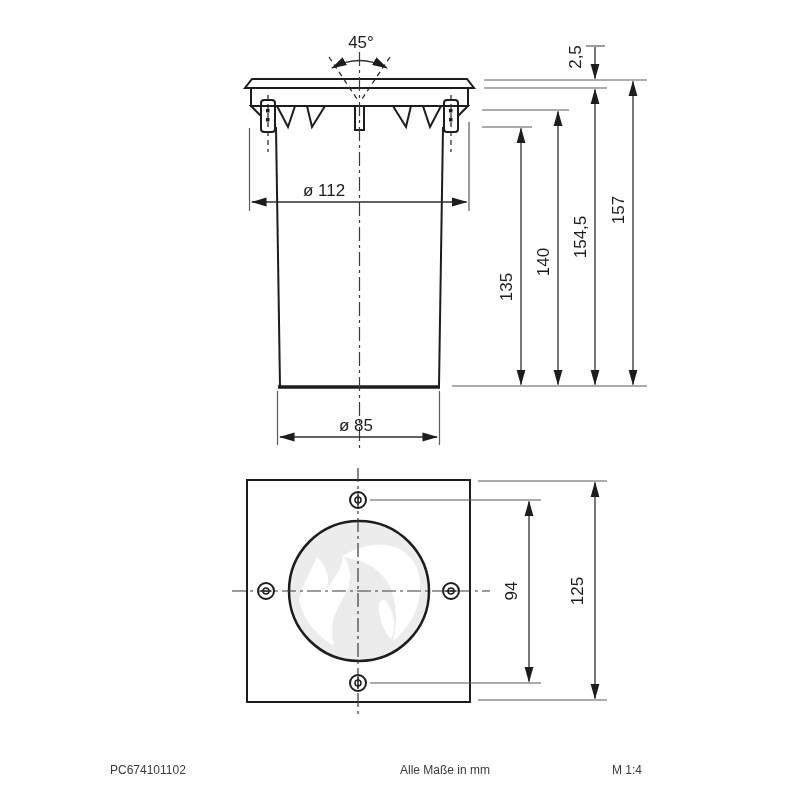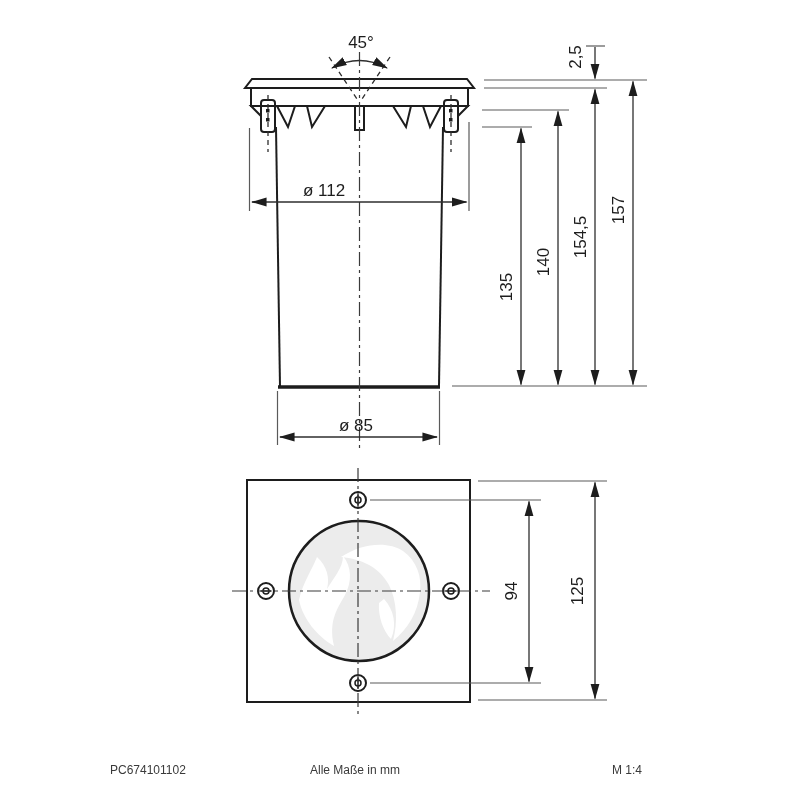--- a/index.html
+++ b/index.html
@@ -13,21 +13,21 @@
   .extline{stroke:#5a5a5a;stroke-width:1.2;fill:none;}
   .dimline{stroke:#2e2e2e;stroke-width:1.3;fill:none;}
   .centerline{stroke:#3a3a3a;stroke-width:1.2;fill:none;stroke-dasharray:14 4 3 4;}
   .dashline{stroke:#2e2e2e;stroke-width:1.3;fill:none;stroke-dasharray:5 4;}
   .dimtext{font-family:"Liberation Sans", sans-serif;font-size:17px;fill:#1d1d1d;}
   .footer-text{
     position:absolute;top:763px;font-size:12px;color:#3a3a3a;
     font-family:"Liberation Sans", sans-serif;white-space:nowrap;
   }
   #footer-article{left:110px;}
-  #footer-note{left:310px;width:170px;text-align:left;}
+  #footer-note{left:320px;width:170px;text-align:right;}
   #footer-scale{left:612px;}
 </style>
 </head>
 <body>
 
 <svg id="drawing" width="800" height="760" viewBox="0 0 800 760">
   <defs>
     <marker id="arr" viewBox="0 0 12 8" refX="11.2" refY="4" markerWidth="12" markerHeight="8" orient="auto-start-reverse">
       <path d="M0,0.6 L12,4 L0,7.4 Z" fill="#1d1d1d"></path>
     </marker>

